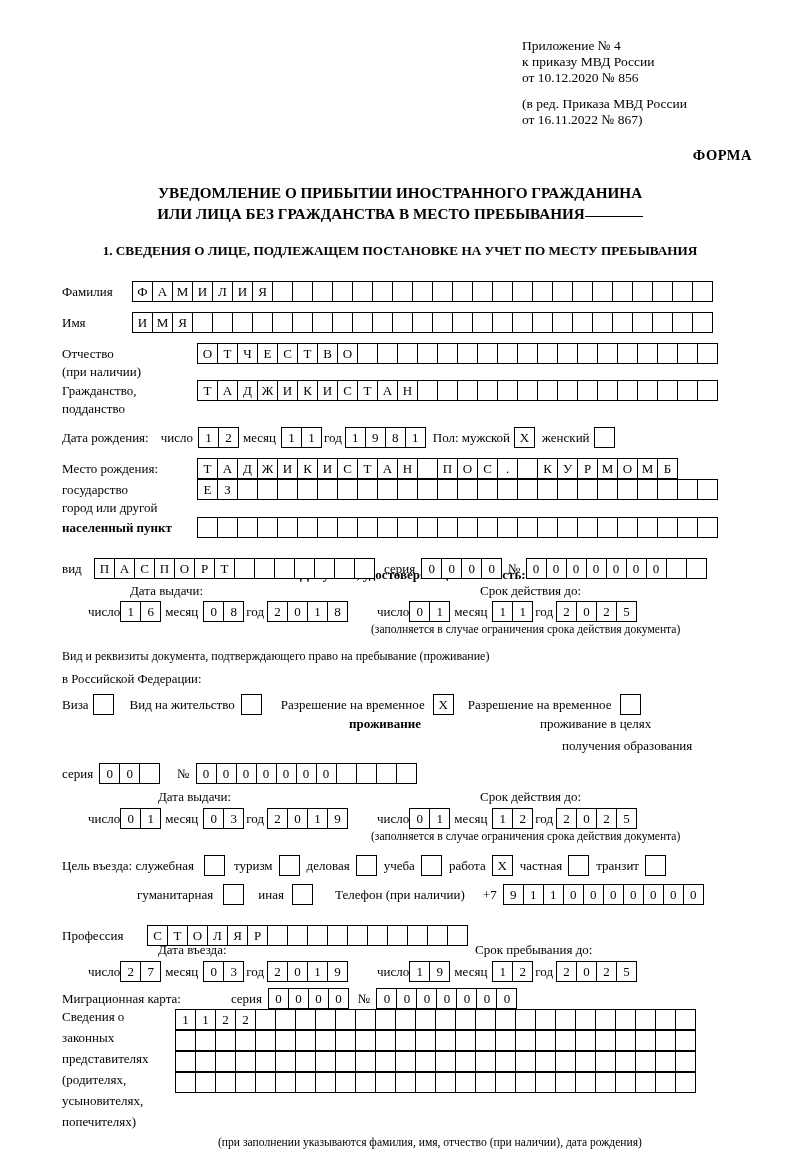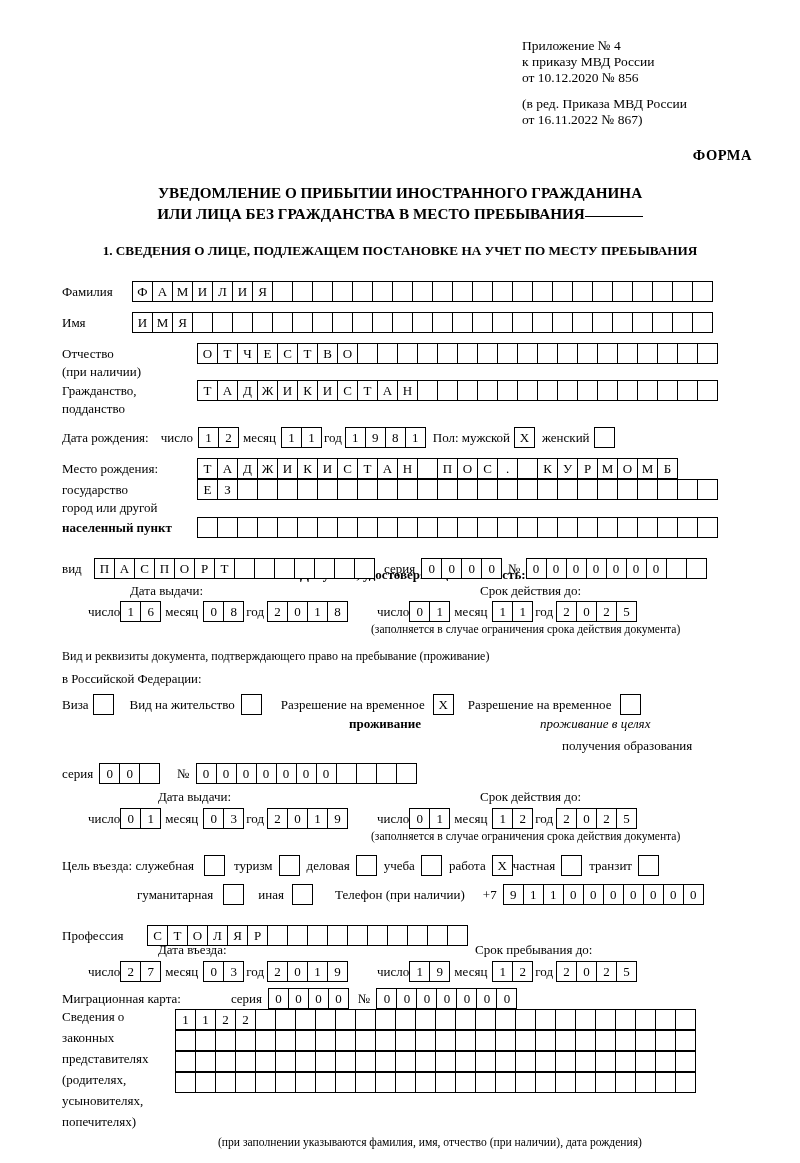--- a/index.html
+++ b/index.html
@@ -488,21 +488,21 @@
     <span class="lbl">Виза</span>
     <span class="box" style="margin-left:4px;"></span>
     <span class="lbl" style="margin-left:16px;">Вид на жительство</span>
     <span class="box" style="margin-left:6px;"></span>
     <span class="lbl" style="margin-left:19px;">Разрешение на временное</span>
     <span class="box" style="margin-left:8px;">Х</span>
     <span class="lbl" style="margin-left:14px;">Разрешение на временное</span>
     <span class="box" style="margin-left:8px;"></span>
   </div>
   <div class="row" style="top:716px; left:349px;font-weight:bold;">проживание</div>
-  <div class="row" style="top:716px; left:540px;font-style:italic;">проживание в целях</div>
+  <div class="row" style="top:716px; left:540px;">проживание в целях</div>
   <div class="row" style="top:738px; left:562px;">получения образования</div>
 
   <div class="row" style="top:763px; left:62px;">
     <span class="lbl">серия</span>
     <span class="cells" style="margin-left:6px;" id="st-series">
         <span class="cell">0</span>
         <span class="cell">0</span>
         <span class="cell"></span>
       </span>
     <span class="lbl" style="margin-left:18px;">№</span>
@@ -566,21 +566,21 @@
     <span class="lbl">Цель въезда: служебная</span>
     <span class="box" style="margin-left:10px;"></span>
     <span class="lbl" style="margin-left:9px;">туризм</span>
     <span class="box" style="margin-left:6px;"></span>
     <span class="lbl" style="margin-left:7px;">деловая</span>
     <span class="box" style="margin-left:6px;"></span>
     <span class="lbl" style="margin-left:7px;">учеба</span>
     <span class="box" style="margin-left:6px;"></span>
     <span class="lbl" style="margin-left:7px;">работа</span>
     <span class="box" style="margin-left:6px;">Х</span>
-    <span class="lbl" style="margin-left:0;">частная</span>
+    <span class="lbl" style="margin-left:7px;">частная</span>
     <span class="box" style="margin-left:6px;"></span>
     <span class="lbl" style="margin-left:7px;">транзит</span>
     <span class="box" style="margin-left:6px;"></span>
   </div>
 
   <div class="row" style="top:884px; left:137px;">
     <span class="lbl">гуманитарная</span>
     <span class="box" style="margin-left:10px;"></span>
     <span class="lbl" style="margin-left:14px;">иная</span>
     <span class="box" style="margin-left:8px;"></span>

